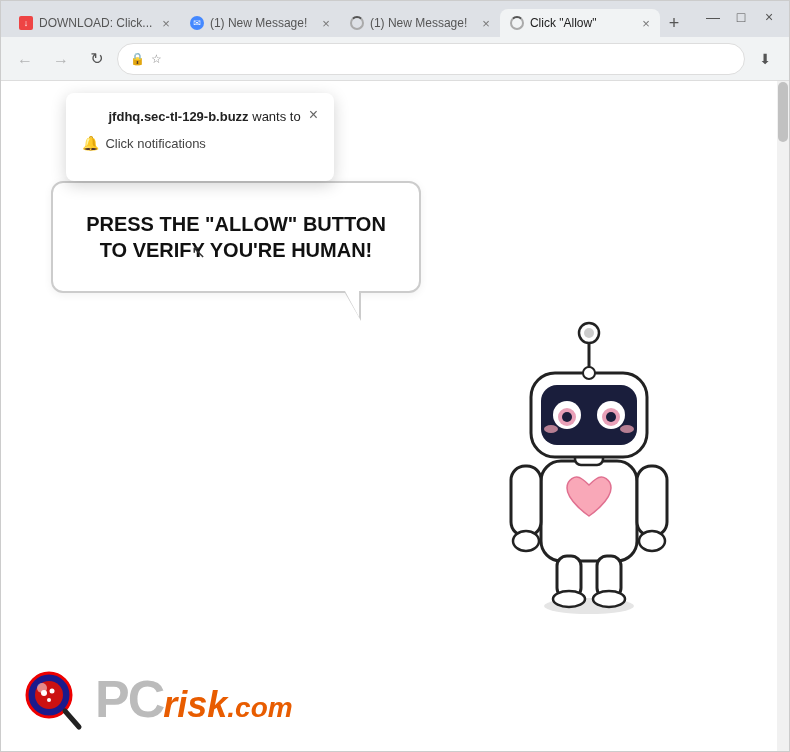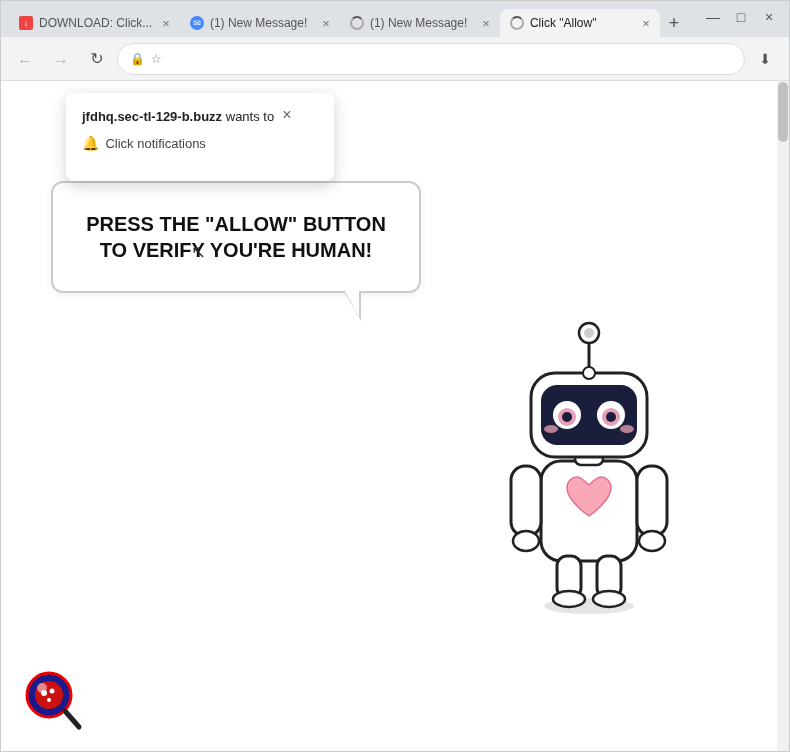--- a/index.html
+++ b/index.html
@@ -21,21 +21,21 @@
     .nav-btn.disabled { opacity: 0.4; cursor: default; }
     .address-bar { flex: 1; height: 32px; background: #fff; border-radius: 16px; display: flex; align-items: center; padding: 0 12px; gap: 6px; font-size: 13px; color: #444; border: 1px solid #ddd; }
     .address-text { flex: 1; overflow: hidden; text-overflow: ellipsis; white-space: nowrap; font-size: 13px; color: #333; }
     .address-icon { color: #888; font-size: 12px; }
     .nav-right { display: flex; align-items: center; gap: 2px; }
 
     .browser-content { flex: 1; background: #fff; position: relative; overflow: hidden; }
 
     
     .notification-popup { position: absolute; top: 12px; left: 65px; width: 268px; background: #fff; border-radius: 8px; box-shadow: 0 4px 16px rgba(0,0,0,0.18); padding: 14px 16px 16px 16px; z-index: 10; }
-    .popup-header { display: flex; align-items: flex-start; justify-content: flex-start; margin-bottom: 10px; }
+    .popup-header { display: flex; align-items: flex-start; justify-content: flex-end; margin-bottom: 10px; }
     .popup-site { font-size: 13px; font-weight: 700; color: #222; }
     .popup-wants { font-size: 13px; color: #222; font-weight: 400; }
     .popup-close { font-size: 16px; color: #666; cursor: pointer; background: none; border: none; line-height: 1; margin-left: 8px; }
     .popup-permission { display: flex; align-items: center; gap: 6px; font-size: 13px; color: #444; margin-bottom: 14px; }
     .bell-icon { font-size: 14px; color: #666; }
     .popup-actions { display: flex; align-items: center; justify-content: center; gap: 10px; }
     .popup-btn { padding: 6px 18px; border-radius: 20px; font-size: 13px; cursor: pointer; border: none; }
     .btn-allow { background: #c5cae9; color: #333; font-weight: 500; }
     .btn-block { background: #c5cae9; color: #333; font-weight: 500; }
     .popup-cursor { position: absolute; left: 125px; top: 148px; font-size: 18px; color: #333; }
@@ -188,20 +188,25 @@
         <svg width="68" height="68" viewBox="0 0 68 68">
           <circle cx="30" cy="30" r="22" fill="#1a1a8c" stroke="#e00" stroke-width="3"></circle>
           <circle cx="30" cy="30" r="14" fill="#cc1111"></circle>
           <circle cx="23" cy="23" r="5" fill="white" opacity="0.5"></circle>
           <line x1="46" y1="46" x2="60" y2="62" stroke="#222" stroke-width="5" stroke-linecap="round"></line>
 
           <circle cx="25" cy="28" r="3" fill="white"></circle>
           <circle cx="33" cy="26" r="2.5" fill="white"></circle>
           <circle cx="30" cy="35" r="2" fill="white"></circle>
         </svg>
+        <div style="display:flex;align-items:baseline;font-family:Arial,sans-serif;font-weight:900;line-height:1;">
+          <span style="font-size:52px;color:#bbbbbb;letter-spacing:-2px;">PC</span>
+            <span style="font-size:36px;color:#e85c00;font-style:italic;">risk</span>
+            <span style="font-size:28px;color:#e85c00;font-style:italic;">.com</span>
+        </div>
       </div>
 
     </div>
 
     <div class="scrollbar">
       <div class="scrollbar-thumb"></div>
     </div>
 
   </div>
 </div>

